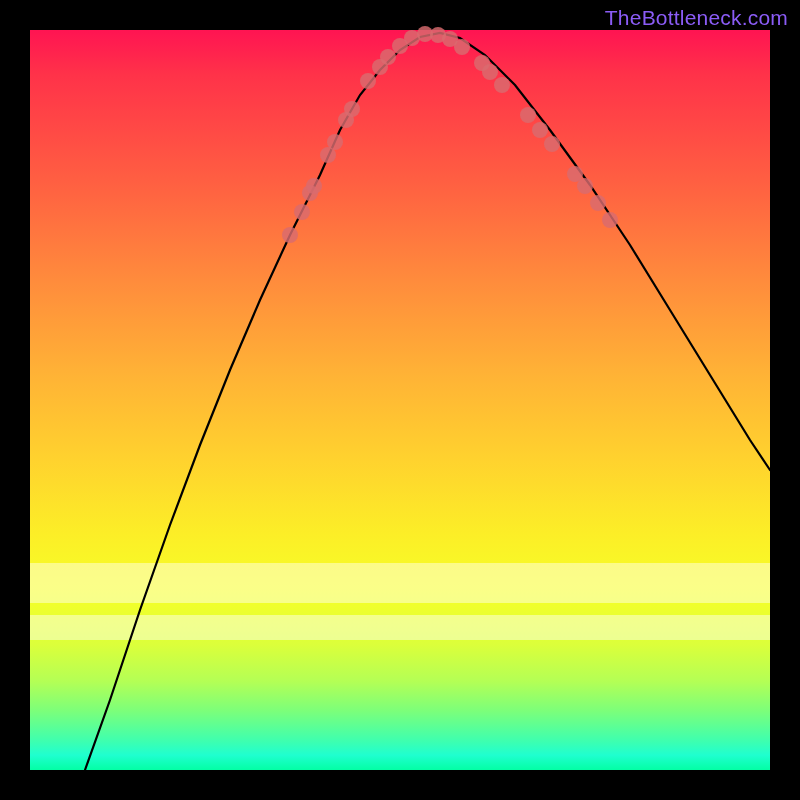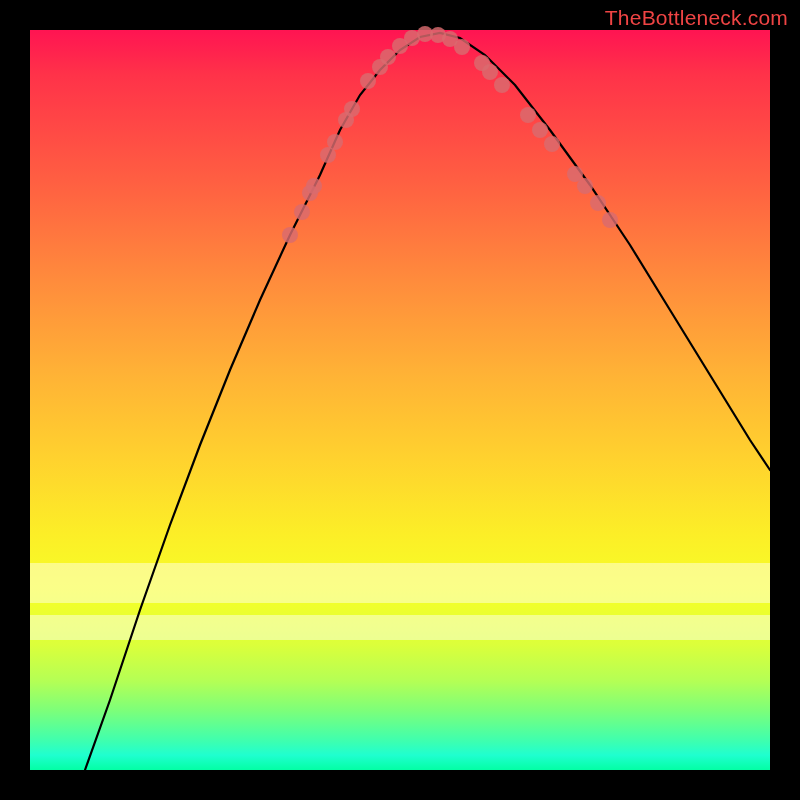--- a/index.html
+++ b/index.html
@@ -43,21 +43,21 @@
   .pale-band {
     position: absolute;
     left: 0;
     width: 100%;
     background: rgba(255,255,255,0.45);
   }
   .watermark {
     position: absolute;
     top: 6px;
     right: 12px;
-    color: #ef4444;
+    color: #8b5cf6;
     font-size: 21px;
     letter-spacing: 0.2px;
     user-select: none;
   }
   svg.curve {
     position: absolute;
     left: 0;
     top: 0;
     width: 100%;
     height: 100%;

